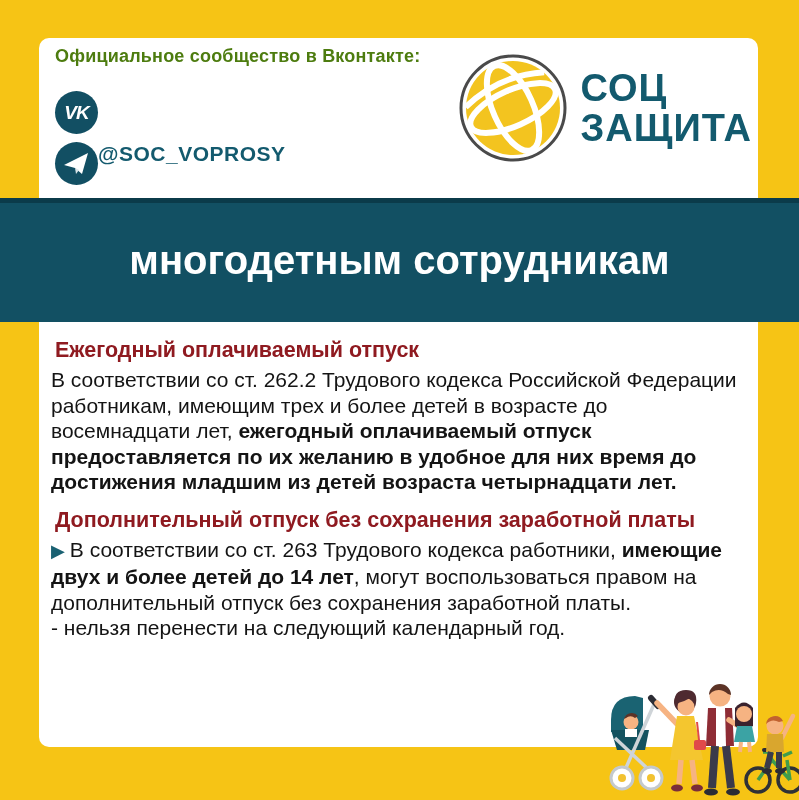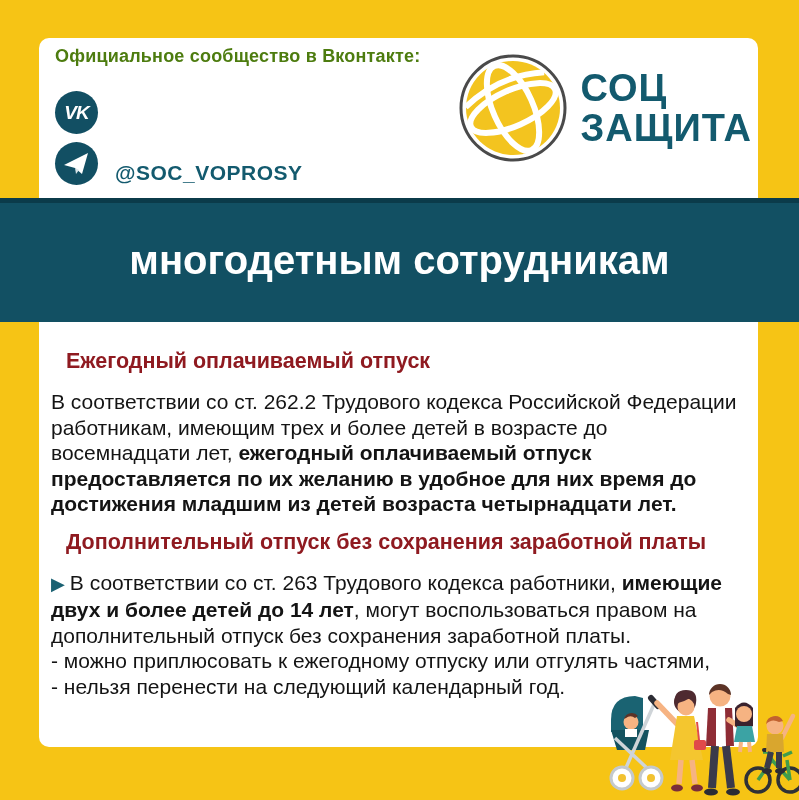--- a/index.html
+++ b/index.html
@@ -11,21 +11,21 @@
   
   .header-panel{
     position:absolute;left:39px;top:38px;width:719px;height:160px;
     background:#ffffff;border-radius:10px 10px 0 0;
   }
   .community{
     position:absolute;left:16px;top:7px;
     color:#4d7c0f;font-weight:bold;font-size:18px;line-height:22px;
     letter-spacing:.2px;
   }
-  .social-row{position:absolute;left:16px;display:flex;align-items:flex-end;gap:17px;}
+  .social-row{position:absolute;left:16px;display:flex;align-items:flex-start;}
   .social-row.vk{top:53px;}
   .social-row.tg{top:104px;}
   .icon-circle{
     width:43px;height:43px;border-radius:50%;background:#124F63;
     display:flex;align-items:center;justify-content:center;flex:0 0 auto;
   }
   .vk-glyph{
     color:#ffffff;font-weight:bold;font-size:19px;letter-spacing:-1px;
     font-style:italic;transform:scaleY(.95);
   }
@@ -48,21 +48,21 @@
   }
   
   .content-panel{
     position:absolute;left:39px;top:322px;width:719px;height:425px;
     background:#ffffff;border-radius:0 0 10px 10px;
     box-sizing:border-box;padding:11px 6px 0 12px;
     color:#141414;font-size:21px;line-height:25.5px;
   }
   .content-panel p{margin:0;}
   h3.red{
-    margin:15px;color:#8F1A20;font-size:21.5px;font-weight:bold;line-height:26px;
+    margin:4px;color:#8F1A20;font-size:21.5px;font-weight:bold;line-height:26px;
   }
   .sec-gap{margin-top:12px !important;}
   strong{font-weight:bold;}
   .bullet{color:#1A6172;font-size:18px;margin-right:5px;}
   
   .family{
     position:absolute;right:0;bottom:0;width:208px;height:148px;z-index:5;
   }
 </style>
 </head>
@@ -111,21 +111,20 @@
   <div class="banner">
     <div>многодетным сотрудникам</div>
   </div>
 
   <div class="content-panel">
     <h3 class="red">Ежегодный оплачиваемый отпуск</h3>
     <p><span>В соответствии со ст. 262.2 Трудового кодекса Российской Федерации работникам, имеющим трех и более детей в возрасте до восемнадцати лет, </span><strong>ежегодный оплачиваемый отпуск предоставляется по их желанию в удобное для них время до достижения младшим из детей возраста четырнадцати лет.</strong></p>
 
     <h3 class="red sec-gap">Дополнительный отпуск без сохранения заработной платы</h3>
     <p><span class="bullet">▶</span><span>В соответствии со ст. 263 Трудового кодекса работники, </span><strong>имеющие двух и более детей до 14 лет</strong><span>, могут воспользоваться правом на дополнительный отпуск без сохранения заработной платы.</span></p>
-    <p>- можно приплюсовать к ежегодному отпуску или отгулять частями,</p>
     <p>- нельзя перенести на следующий календарный год.</p>
   </div>
 
   <svg class="family" viewBox="0 0 208 148">
 
     <g>
       <path d="M20,68 Q20,44 44,44 L52,46 L52,80 L20,80 Z" fill="#1A6372"></path>
       <path d="M20,78 L58,78 L54,98 L26,98 Z" fill="#14525f"></path>
       <circle cx="40" cy="70" r="7.5" fill="#F6B382"></circle>
       <path d="M33,67 a8,8 0 0 1 14,-3 l-3,2 a7,7 0 0 0 -9,0 Z" fill="#5B3327"></path>

